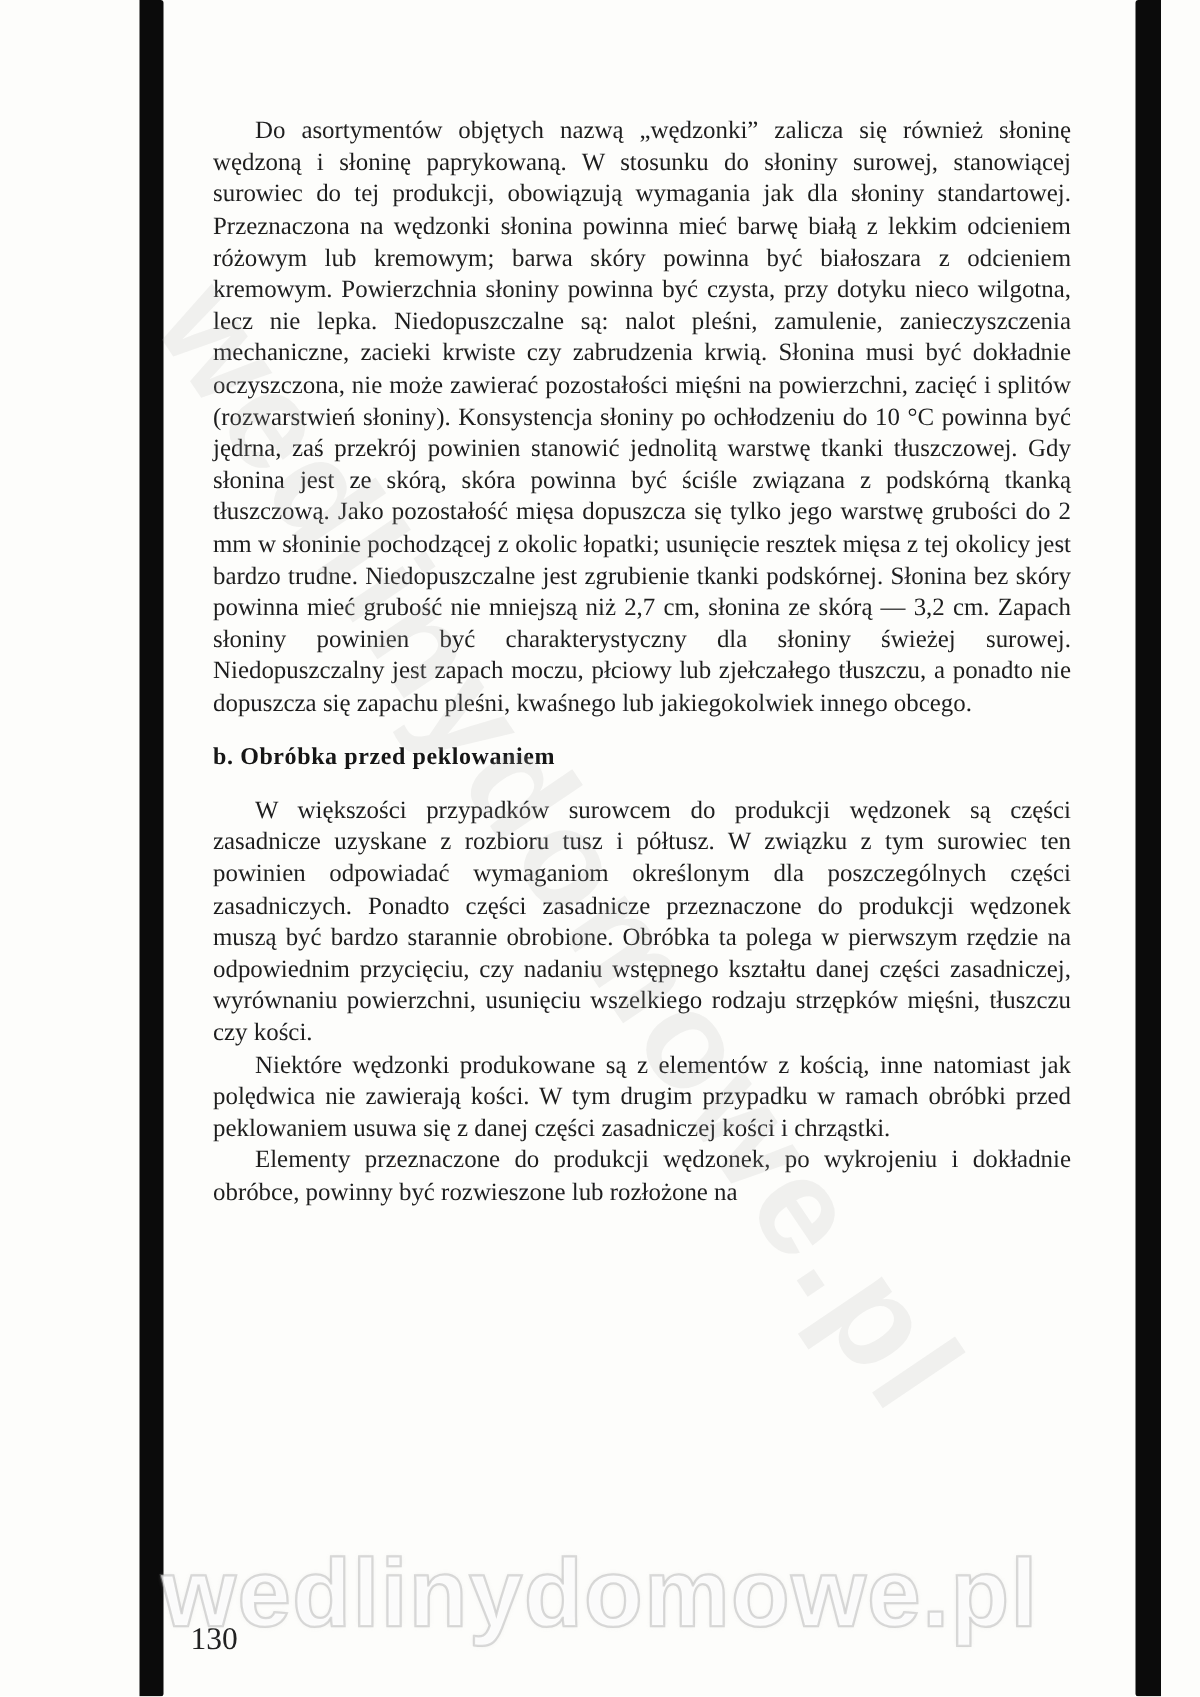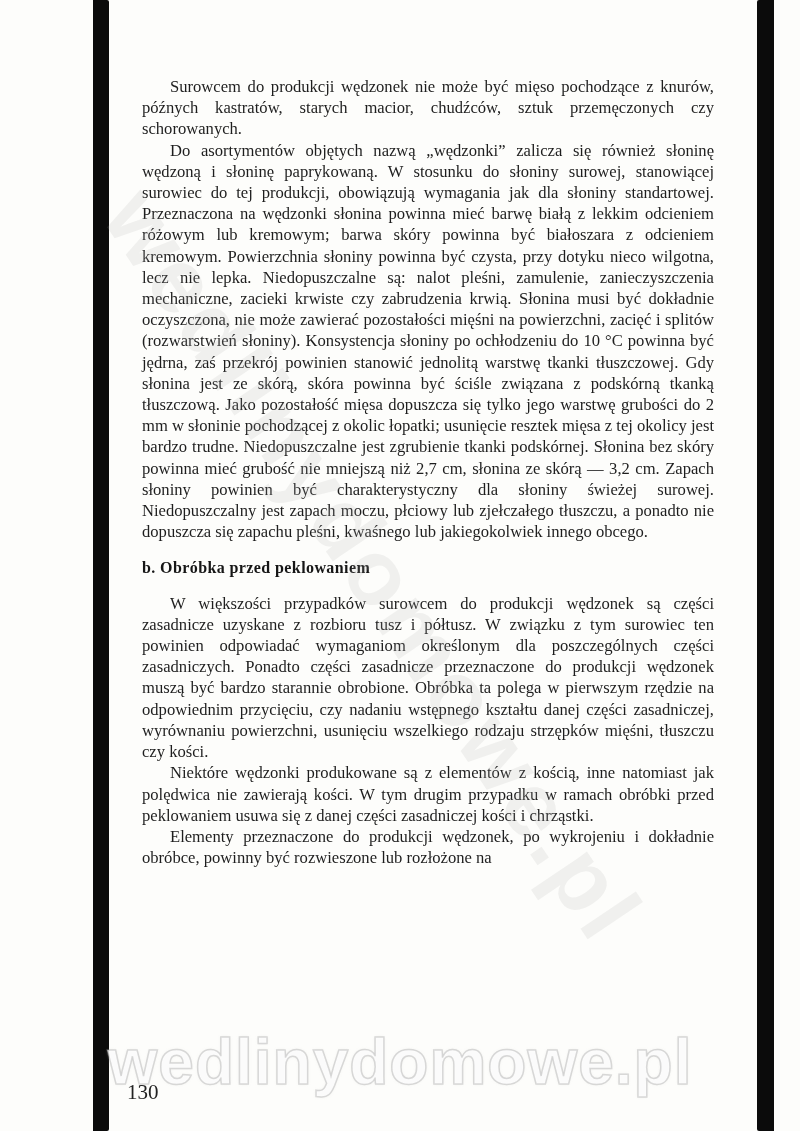--- a/index.html
+++ b/index.html
@@ -95,21 +95,20 @@
 <body>
 
 <div class="page">
 
   <div class="scan-bar left"></div>
   <div class="scan-bar right"></div>
 
   <div class="watermark-diagonal">wedlinydomowe.pl</div>
 
   <main class="text-block">
-    <p class="para">Surowcem do produkcji wędzonek nie może być mięso pochodzące z knurów, późnych kastratów, starych macior, chudźców, sztuk przemęczonych czy schorowanych.</p>
     <p class="para">Do asortymentów objętych nazwą „wędzonki” zalicza się również słoninę wędzoną i słoninę paprykowaną. W stosunku do słoniny surowej, stanowiącej surowiec do tej produkcji, obowiązują wymagania jak dla słoniny standartowej. Przeznaczona na wędzonki słonina powinna mieć barwę białą z lekkim odcieniem różowym lub kremowym; barwa skóry powinna być białoszara z odcieniem kremowym. Powierzchnia słoniny powinna być czysta, przy dotyku nieco wilgotna, lecz nie lepka. Niedopuszczalne są: nalot pleśni, zamulenie, zanieczyszczenia mechaniczne, zacieki krwiste czy zabrudzenia krwią. Słonina musi być dokładnie oczyszczona, nie może zawierać pozostałości mięśni na powierzchni, zacięć i splitów (rozwarstwień słoniny). Konsystencja słoniny po ochłodzeniu do 10 °C powinna być jędrna, zaś przekrój powinien stanowić jednolitą warstwę tkanki tłuszczowej. Gdy słonina jest ze skórą, skóra powinna być ściśle związana z podskórną tkanką tłuszczową. Jako pozostałość mięsa dopuszcza się tylko jego warstwę grubości do 2 mm w słoninie pochodzącej z okolic łopatki; usunięcie resztek mięsa z tej okolicy jest bardzo trudne. Niedopuszczalne jest zgrubienie tkanki podskórnej. Słonina bez skóry powinna mieć grubość nie mniejszą niż 2,7 cm, słonina ze skórą — 3,2 cm. Zapach słoniny powinien być charakterystyczny dla słoniny świeżej surowej. Niedopuszczalny jest zapach moczu, płciowy lub zjełczałego tłuszczu, a ponadto nie dopuszcza się zapachu pleśni, kwaśnego lub jakiegokolwiek innego obcego.</p>
     <h3 class="heading">b. Obróbka przed peklowaniem</h3>
     <p class="para">W większości przypadków surowcem do produkcji wędzonek są części zasadnicze uzyskane z rozbioru tusz i półtusz. W związku z tym surowiec ten powinien odpowiadać wymaganiom określonym dla poszczególnych części zasadniczych. Ponadto części zasadnicze przeznaczone do produkcji wędzonek muszą być bardzo starannie obrobione. Obróbka ta polega w pierwszym rzędzie na odpowiednim przycięciu, czy nadaniu wstępnego kształtu danej części zasadniczej, wyrównaniu powierzchni, usunięciu wszelkiego rodzaju strzępków mięśni, tłuszczu czy kości.</p>
     <p class="para">Niektóre wędzonki produkowane są z elementów z kością, inne natomiast jak polędwica nie zawierają kości. W tym drugim przypadku w ramach obróbki przed peklowaniem usuwa się z danej części zasadniczej kości i chrząstki.</p>
     <p class="para">Elementy przeznaczone do produkcji wędzonek, po wykrojeniu i dokładnie obróbce, powinny być rozwieszone lub rozłożone na</p>
   </main>
 
   <div class="page-number">130</div>
 
   <div class="watermark-bottom">wedlinydomowe.pl</div>

